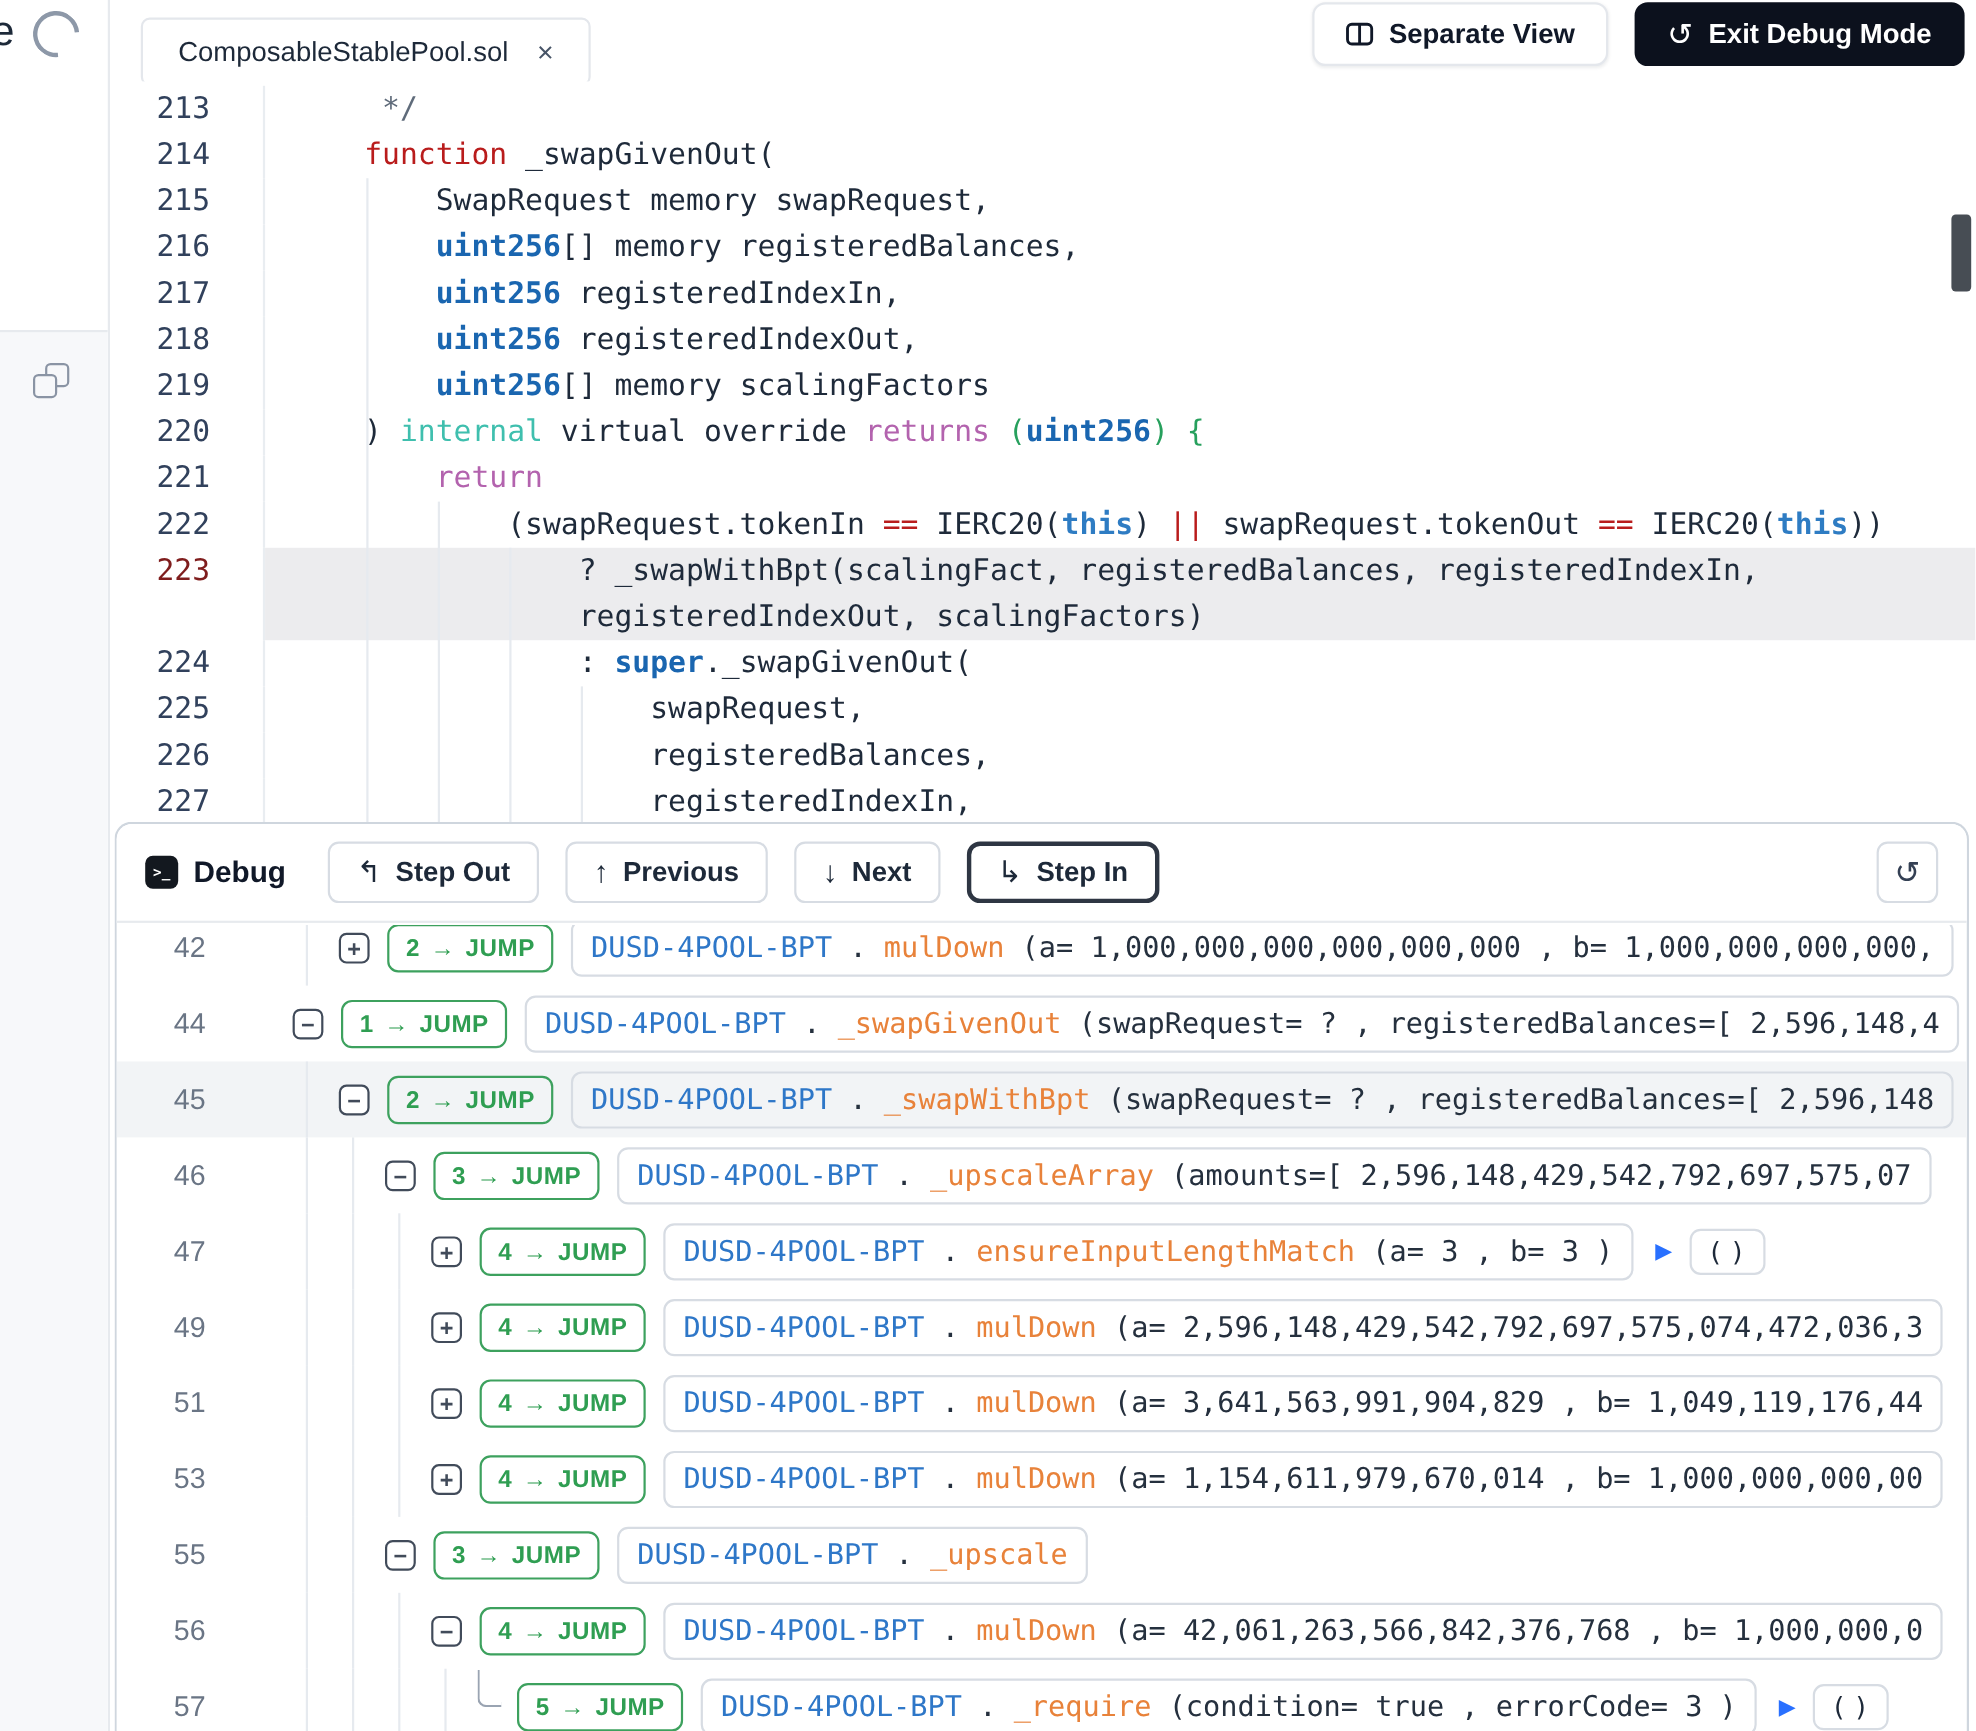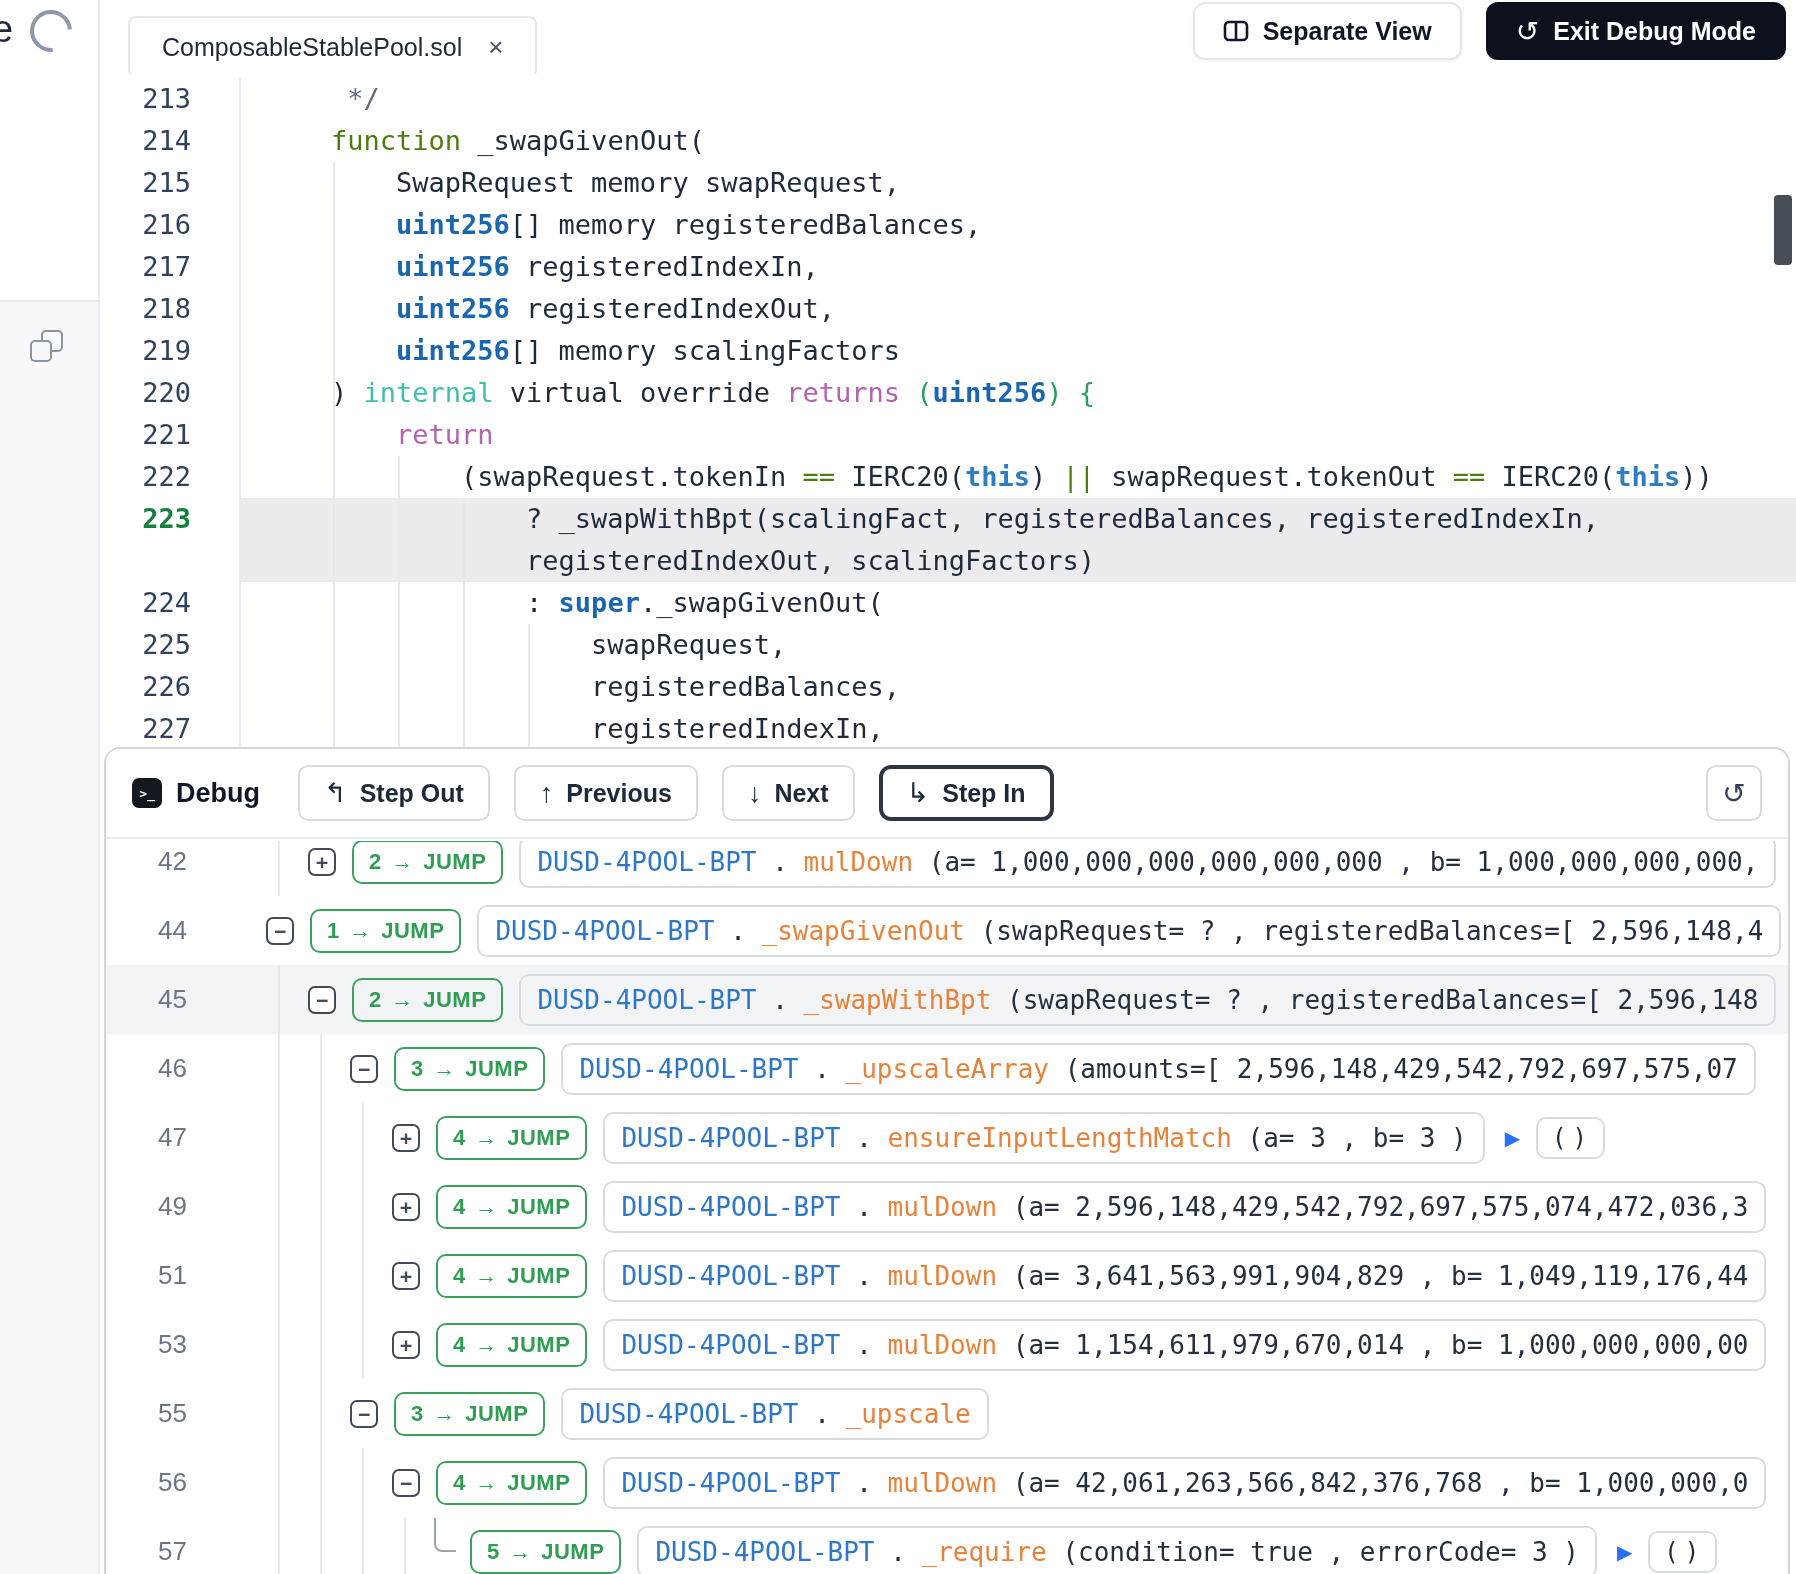--- a/index.html
+++ b/index.html
@@ -39,25 +39,25 @@
     border-radius:12px; background:#0c111d; color:#fff; font-weight:700; font-size:25px; border:none; }
   .exit-btn .u-ico { font-size:28px; font-weight:400; }
 
   
   .editor { position:absolute; top:74px; left:0; right:0; height:678px; background:#fff;
     overflow:hidden; font-family:"DejaVu Sans Mono", monospace; font-size:27px; }
   .code-lines { padding-top:4px; }
   .code-line { display:flex; height:42px; line-height:42px; }
   .ln { flex:none; width:139px; padding-right:48px; text-align:right;
     border-right:2px solid #e9edf1; color:#31415c; }
-  .ln.active { color:#15803d; font-weight:700; }
+  .ln.active { color:#7f1d1d; font-weight:400; }
   .code-body { flex:1; padding-left:25px; white-space:pre; color:#1e2a3a; }
   .code-line.hl .code-body { background:#ececee; }
   .tk-pl { color:#1e2a3a; }
-  .tk-kw { color:#4d7c0f; }
+  .tk-kw { color:#b91c1c; }
   .tk-type { color:#1a66b0; font-weight:700; }
   .tk-int { color:#3fbfae; }
   .tk-mod { color:#b363ae; }
   .tk-cm { color:#5f6b7a; }
   .tk-grn { color:#27a05d; }
   .tk-this { color:#2e7cc3; font-weight:700; }
   .iguide { position:absolute; width:2px; background:#e6eaef; }
   .vthumb { position:absolute; right:4px; top:121px; width:18px; height:70px;
     background:#474d54; border-radius:4px; }
 

